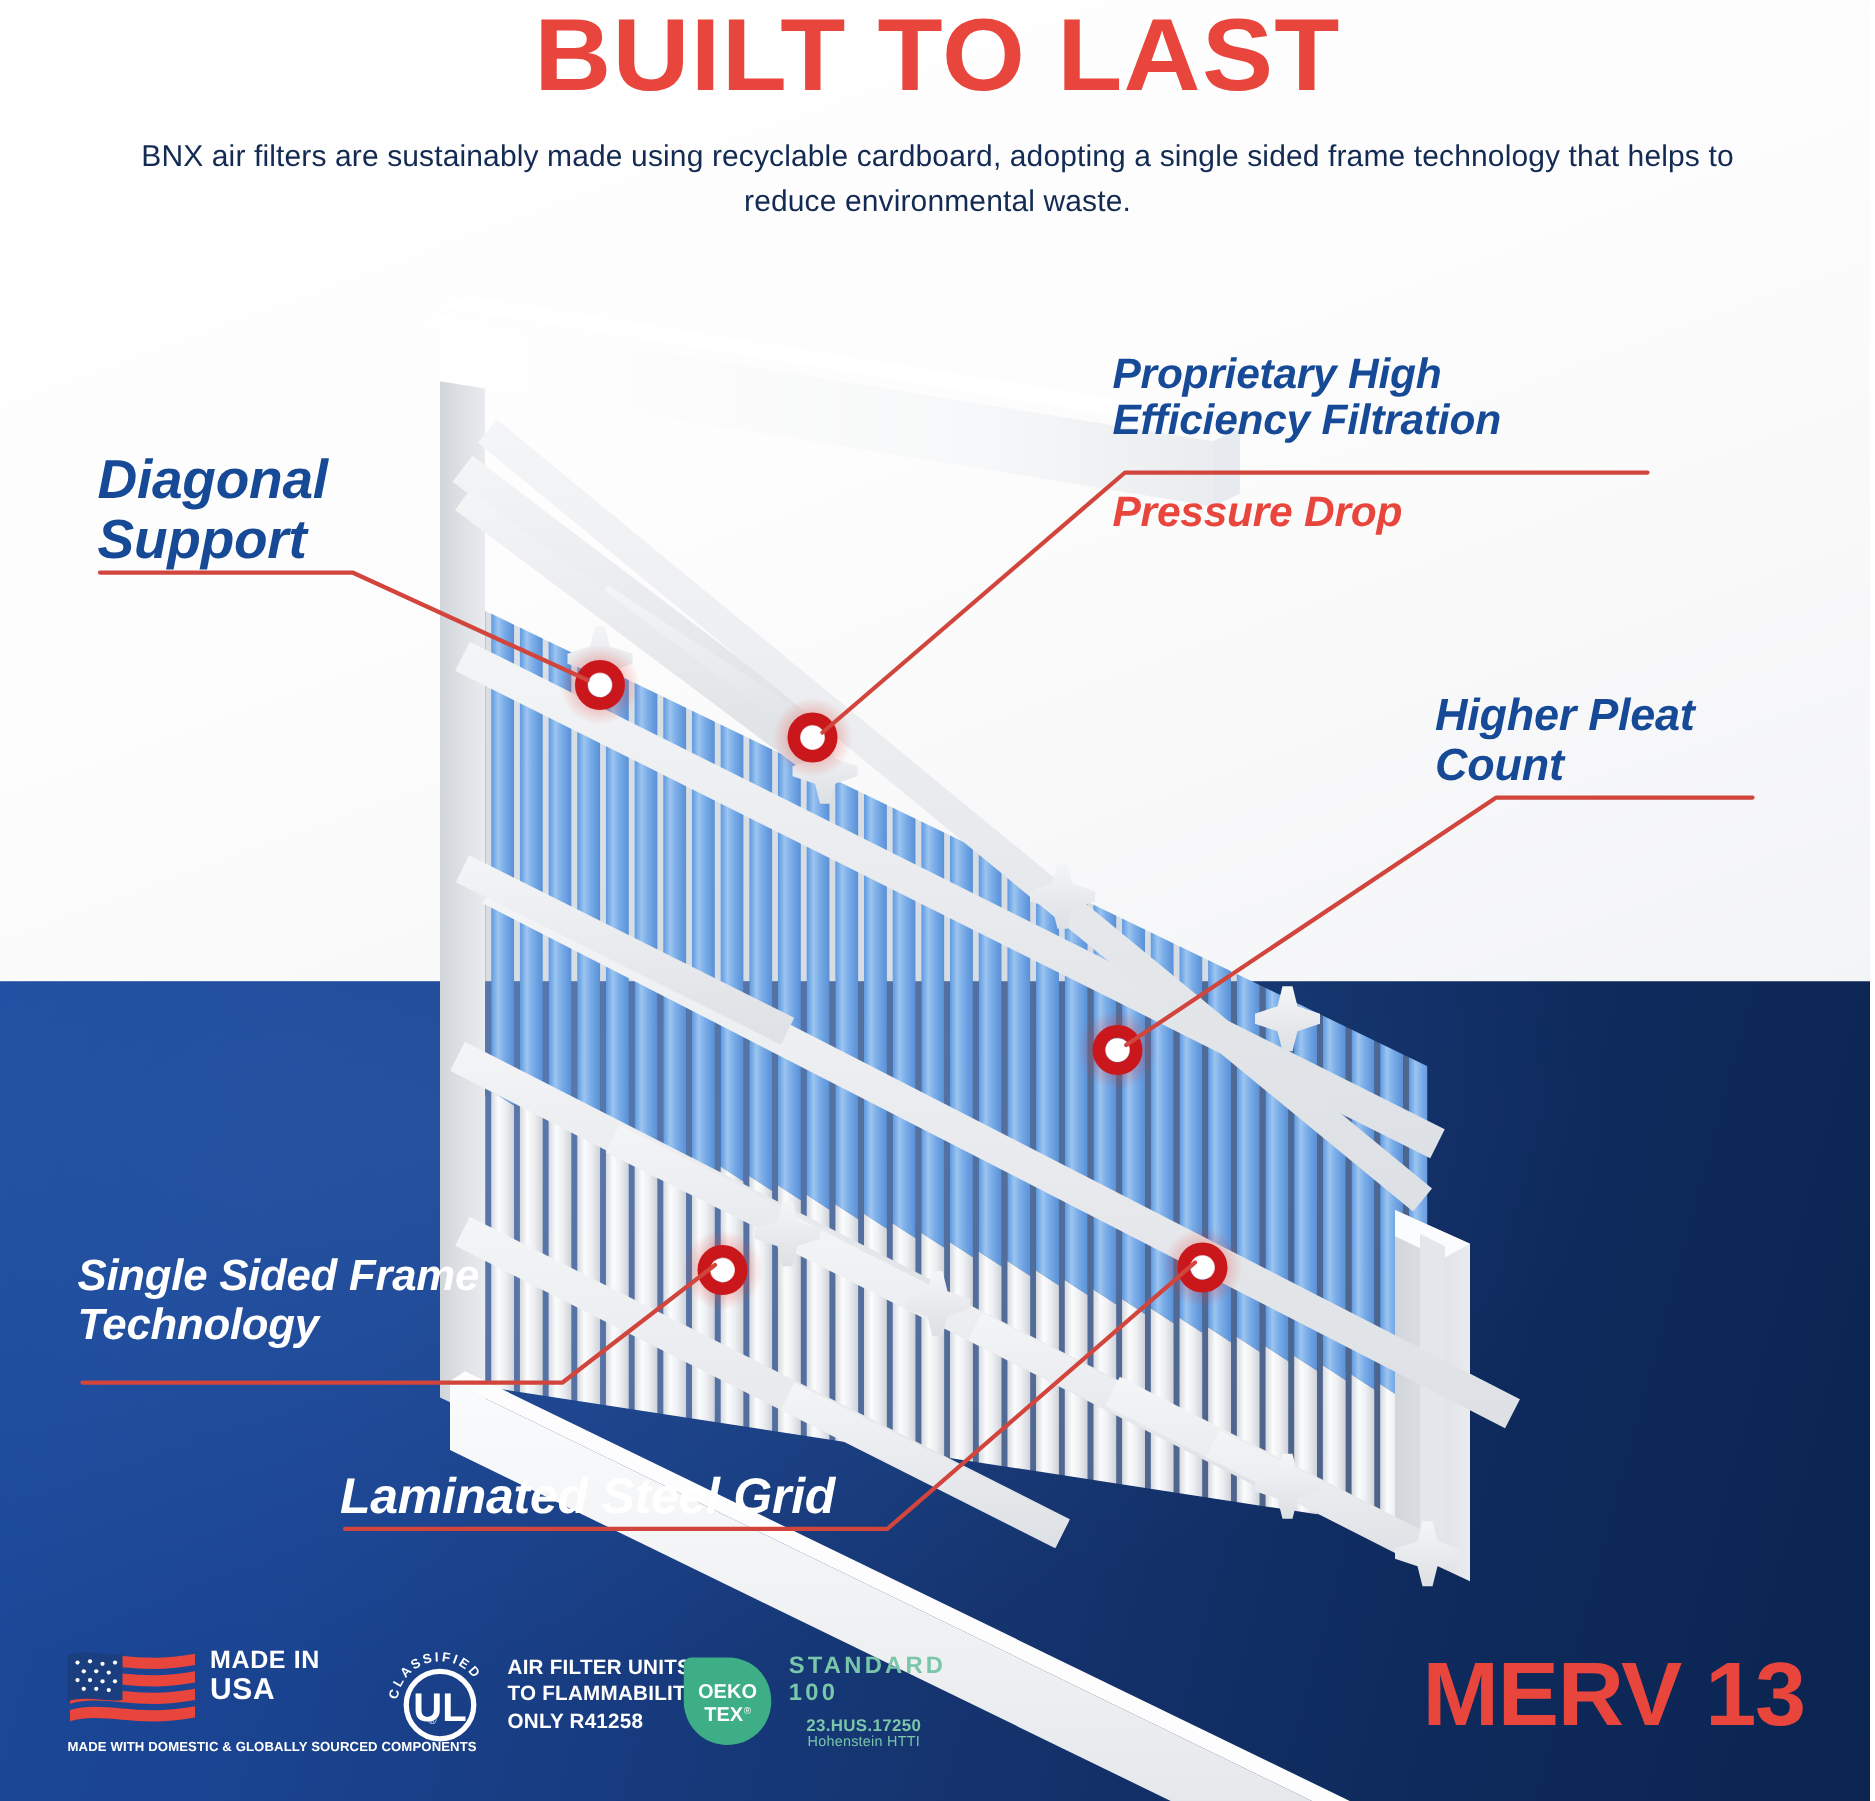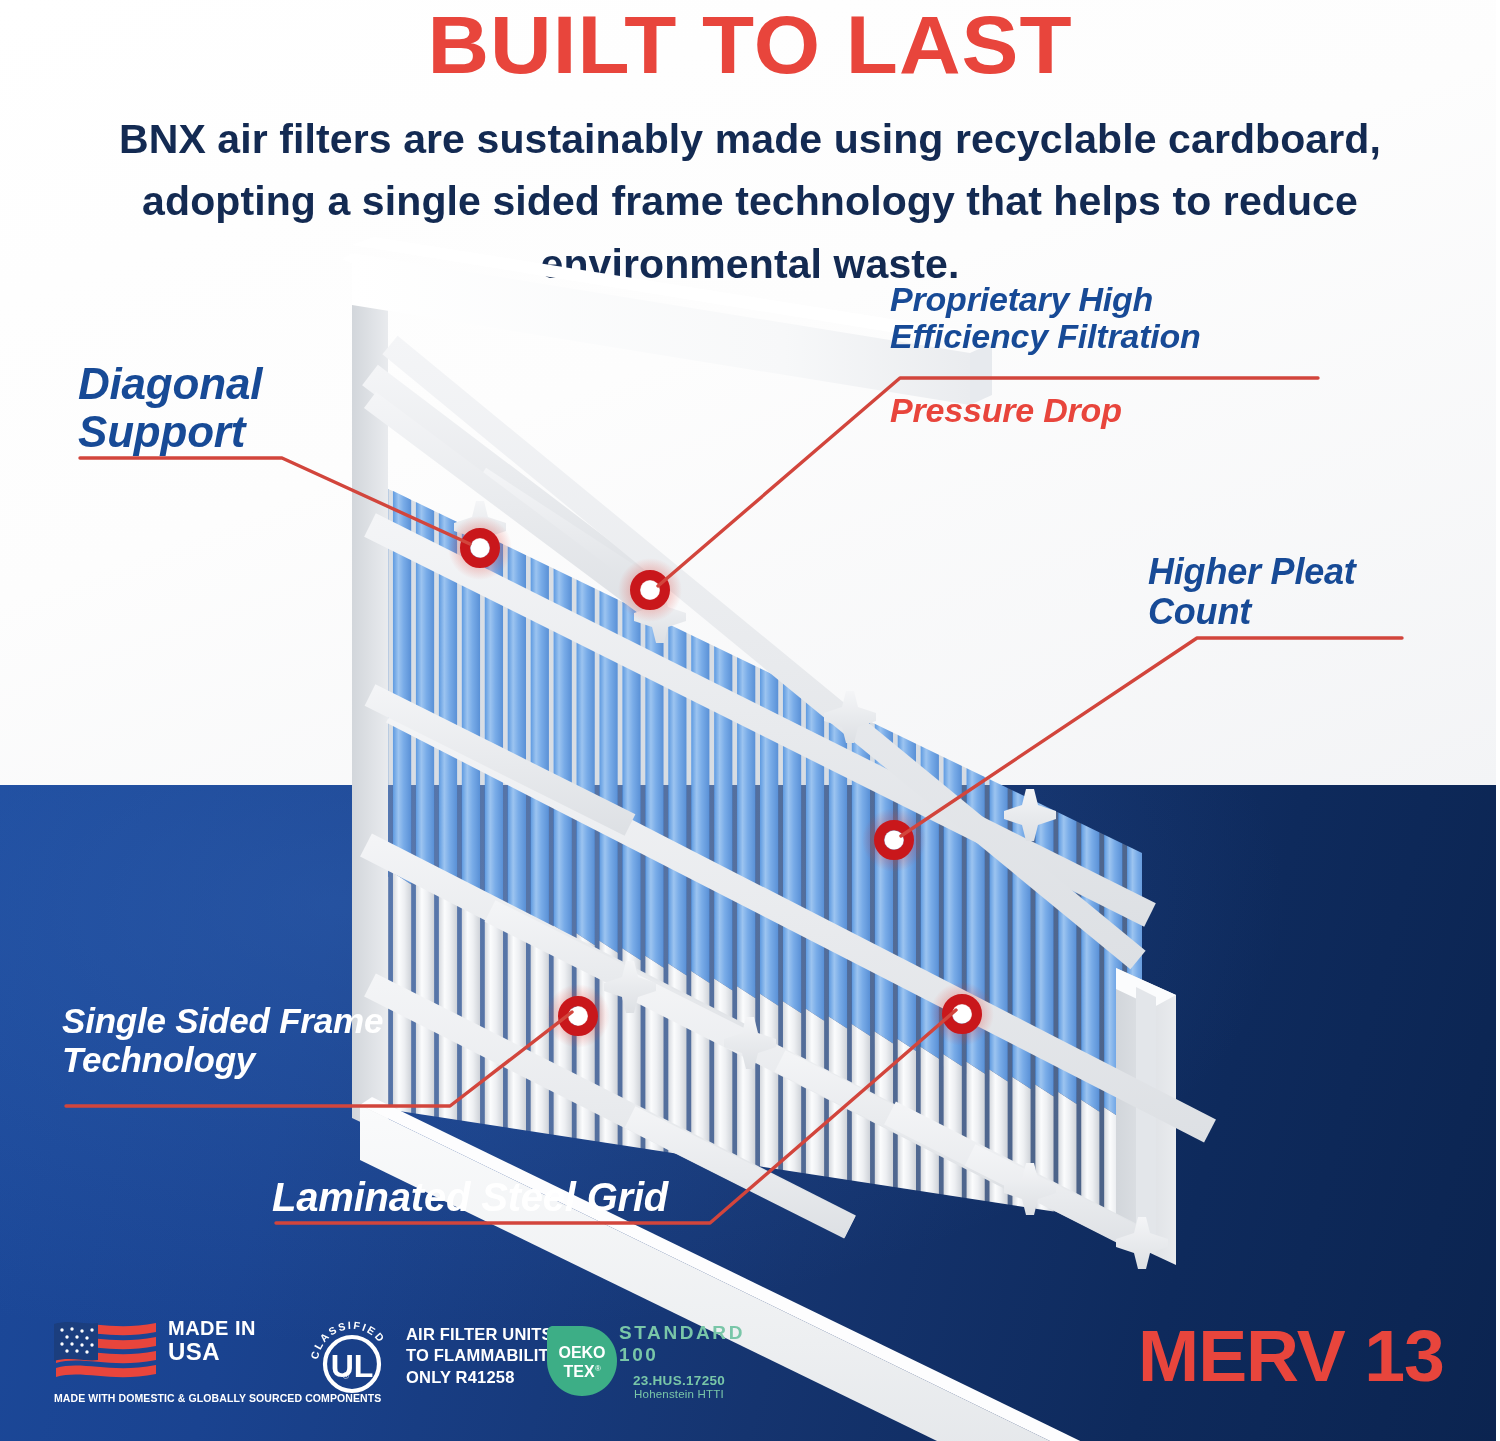--- a/index.html
+++ b/index.html
@@ -27,21 +27,21 @@
   }
 
   
   .header { position:absolute; left:0; top:0; width:1500px; text-align:center; }
   .title {
     color:#E8453C; font-weight:900; font-size:82px; letter-spacing:1px;
     line-height:1; padding-top:4px; font-stretch:condensed;
     transform:scaleX(1.04); transform-origin:center;
   }
   .subtitle {
-    color:#132a52; font-size:41px; line-height:1.52; font-weight:700;
+    color:#132a52; font-size:24px; line-height:1.52; font-weight:400;
     width:1290px; margin:22px auto 0; letter-spacing:.1px;
   }
 
   
   #product { position:absolute; left:330px; top:225px; width:840px; height:1065px; }
   #product svg { display:block; width:840px; height:1065px; overflow:visible; }
 
   
   .callout { position:absolute; }
   .callout .ln {
@@ -90,21 +90,21 @@
 
   
   .b-ul { left:310px; top:18px; }
   .ul-mark { width:84px; height:84px; position:relative; }
   .ul-txt { margin-left:12px; color:#fff; font-size:16.5px; font-weight:700;
             line-height:1.30; letter-spacing:.2px; white-space:nowrap; }
 
   
   .b-oeko { left:545px; top:26px; }
   .oeko-mark { width:74px; height:74px; }
-  .oeko-txt { white-space:nowrap; }
+  .oeko-txt { margin-left:12px; white-space:nowrap; }
   .oeko-std { color:#79c6a8; font-size:19px; font-weight:700; letter-spacing:2.6px; line-height:1.18; }
   .oeko-100 { color:#79c6a8; font-size:19px; font-weight:700; letter-spacing:2.6px; line-height:1.18;
               text-align:left; padding-right:12px; }
   .oeko-code{ color:#79c6a8; font-size:13.5px; font-weight:700; letter-spacing:.3px; margin-top:6px;
               text-align:center; padding-right:6px;}
   .oeko-lab { color:#79c6a8; font-size:11.5px; font-weight:400; letter-spacing:.2px;
               text-align:center; padding-right:6px;}
 
   
   .b-merv { right:56px; top:24px; left:auto; }

